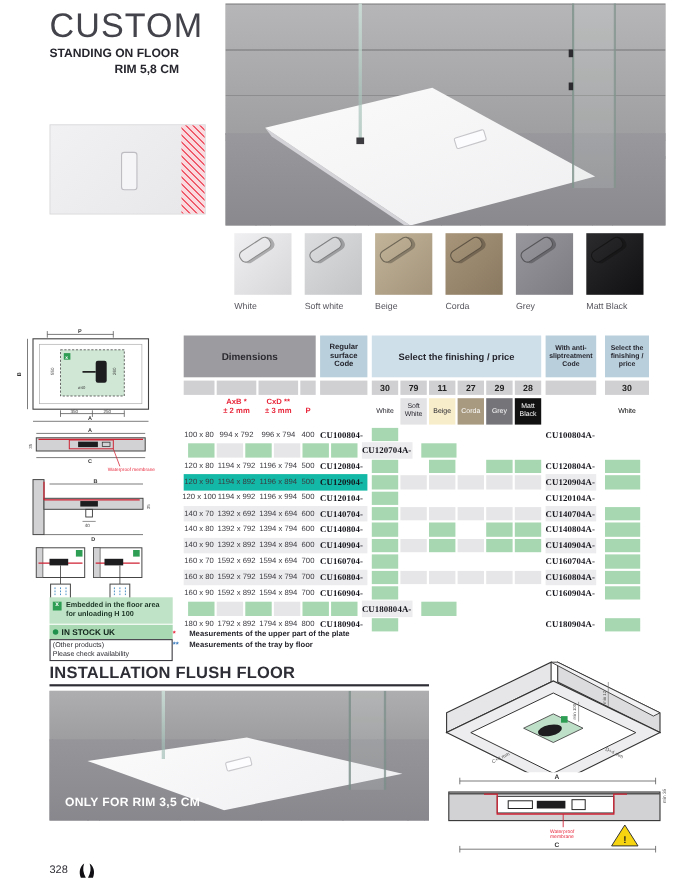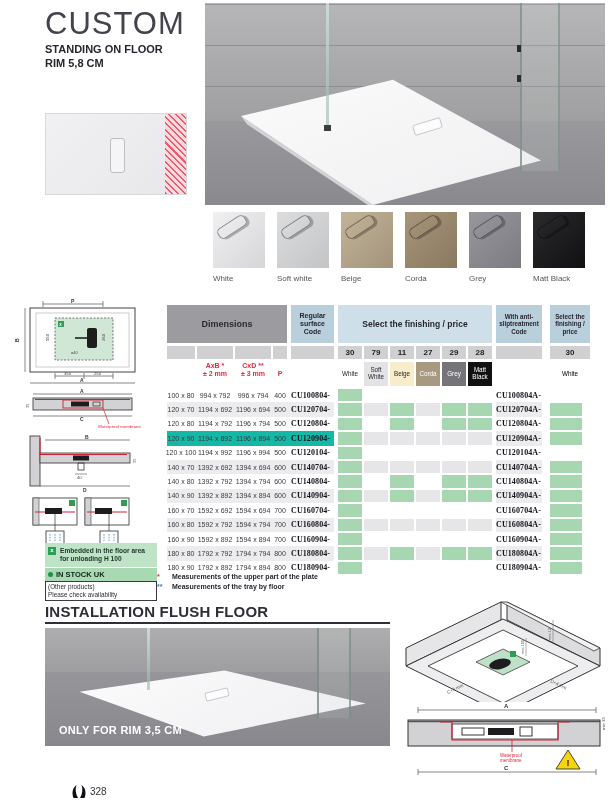--- a/index.html
+++ b/index.html
@@ -2,21 +2,21 @@
 <html><head>
 <meta charset="utf-8">
 <style>
   html,body{margin:0;padding:0;background:#fff;}
   .page{position:relative;width:613px;height:812px;background:#ffffff;
         font-family:"Liberation Sans", sans-serif;overflow:hidden;}
   .abs{position:absolute;}
 
   
   .title{font-size:31px;letter-spacing:1px;color:#43434b;font-weight:400;}
-  .subtitle{font-size:11px;font-weight:bold;color:#26262e;line-height:1.3;}
+  .subtitle{font-size:11px;font-weight:bold;color:#26262e;line-height:1.3;text-align:right;}
 
   
   .zone-label-row{display:flex;justify-content:flex-end;align-items:flex-end;gap:5px;width:142px;}
   .zone-label{font-size:8px;color:#e8273b;}
   .zone-value{font-size:8px;font-weight:bold;color:#e8273b;width:21px;text-align:center;
               border-bottom:2px solid #e8273b;padding-bottom:1px;}
   .zone-box{width:142px;height:82px;background:linear-gradient(135deg,#f1f1f3,#e7e7ea);
             border:1px solid #d9d9dc;box-sizing:border-box;}
   .zone-drain{position:absolute;left:64px;top:24px;width:13px;height:33px;border:1px solid #bdbdc2;
               border-radius:3px;background:#f5f5f7;}
@@ -114,21 +114,21 @@
      clip-path:polygon(10% 54%,52% 36%,93% 64%,46% 92%);}
   .inst-photo .drain{position:absolute;left:160px;top:62px;width:22px;height:7px;border:1px solid #c9c9cd;
      border-radius:2px;background:#fdfdff;transform:rotate(-14deg);}
   .inst-photo .glass1{position:absolute;left:102px;top:0;width:3px;height:62px;
      background:linear-gradient(rgba(205,225,218,0.85),rgba(150,180,170,0.6));}
   .inst-photo .glass2{position:absolute;left:272px;top:0;width:30px;height:90px;
      background:rgba(215,228,223,0.12);border-left:2px solid rgba(120,140,134,0.8);
      border-right:2px solid rgba(120,140,134,0.7);}
   .inst-caption{position:absolute;left:14px;bottom:10px;font-size:11px;font-weight:bold;color:#ffffff;letter-spacing:0.3px;}
 
-  .pageno{font-size:10px;color:#33333b;margin-left:45px;}
+  .pageno{font-size:10px;color:#33333b;}
   svg text{font-family:"Liberation Sans",sans-serif;}
 </style>
 </head>
 <body>
 
 <div class="page">
 
   <div class="abs title" style="left:45px;top:6px;">CUSTOM</div>
   <div class="abs subtitle" style="left:45px;top:42px;">
     <div>STANDING ON FLOOR</div>
@@ -329,27 +329,20 @@
           <div class="c-fin fincell first" style="background: rgb(166, 215, 176);"></div>
           <div class="c-fin fincell" style="background: transparent;"></div>
           <div class="c-fin fincell" style="background: transparent;"></div>
           <div class="c-fin fincell" style="background: transparent;"></div>
           <div class="c-fin fincell" style="background: transparent;"></div>
           <div class="c-fin fincell" style="background: transparent;"></div>
           <div class="c-acode dcode" style="background: transparent;">CU100804A-</div>
           <div class="c-afin fincell" style="background: transparent; width: 32px;"></div>
         </div>
         <div class="trow drow">
-          <div class="dims-group" style="background: rgb(236, 236, 238);">
-            <div class="c-size dcell">120 x 70</div>
-            <div class="c-axb dcell">1194 x 692</div>
-            <div class="c-cxd dcell">1196 x 694</div>
-            <div class="c-p dcell">500</div>
-            <div class="c-code dcode">CU120704-</div>
-          </div>
           <div class="c-fin fincell first" style="background: rgb(166, 215, 176);"></div>
           <div class="c-fin fincell" style="background: rgb(230, 230, 232);"></div>
           <div class="c-fin fincell" style="background: rgb(166, 215, 176);"></div>
           <div class="c-fin fincell" style="background: rgb(230, 230, 232);"></div>
           <div class="c-fin fincell" style="background: rgb(166, 215, 176);"></div>
           <div class="c-fin fincell" style="background: rgb(166, 215, 176);"></div>
           <div class="c-acode dcode" style="background: rgb(236, 236, 238);">CU120704A-</div>
           <div class="c-afin fincell" style="background: rgb(166, 215, 176); width: 32px;"></div>
         </div>
         <div class="trow drow">
@@ -499,27 +492,20 @@
           <div class="c-fin fincell first" style="background: rgb(166, 215, 176);"></div>
           <div class="c-fin fincell" style="background: transparent;"></div>
           <div class="c-fin fincell" style="background: transparent;"></div>
           <div class="c-fin fincell" style="background: transparent;"></div>
           <div class="c-fin fincell" style="background: transparent;"></div>
           <div class="c-fin fincell" style="background: transparent;"></div>
           <div class="c-acode dcode" style="background: transparent;">CU160904A-</div>
           <div class="c-afin fincell" style="background: rgb(166, 215, 176); width: 32px;"></div>
         </div>
         <div class="trow drow">
-          <div class="dims-group" style="background: rgb(236, 236, 238);">
-            <div class="c-size dcell">180 x 80</div>
-            <div class="c-axb dcell">1792 x 792</div>
-            <div class="c-cxd dcell">1794 x 794</div>
-            <div class="c-p dcell">800</div>
-            <div class="c-code dcode">CU180804-</div>
-          </div>
           <div class="c-fin fincell first" style="background: rgb(166, 215, 176);"></div>
           <div class="c-fin fincell" style="background: rgb(230, 230, 232);"></div>
           <div class="c-fin fincell" style="background: rgb(166, 215, 176);"></div>
           <div class="c-fin fincell" style="background: rgb(230, 230, 232);"></div>
           <div class="c-fin fincell" style="background: rgb(166, 215, 176);"></div>
           <div class="c-fin fincell" style="background: rgb(166, 215, 176);"></div>
           <div class="c-acode dcode" style="background: rgb(236, 236, 238);">CU180804A-</div>
           <div class="c-afin fincell" style="background: rgb(166, 215, 176); width: 32px;"></div>
         </div>
         <div class="trow drow">

